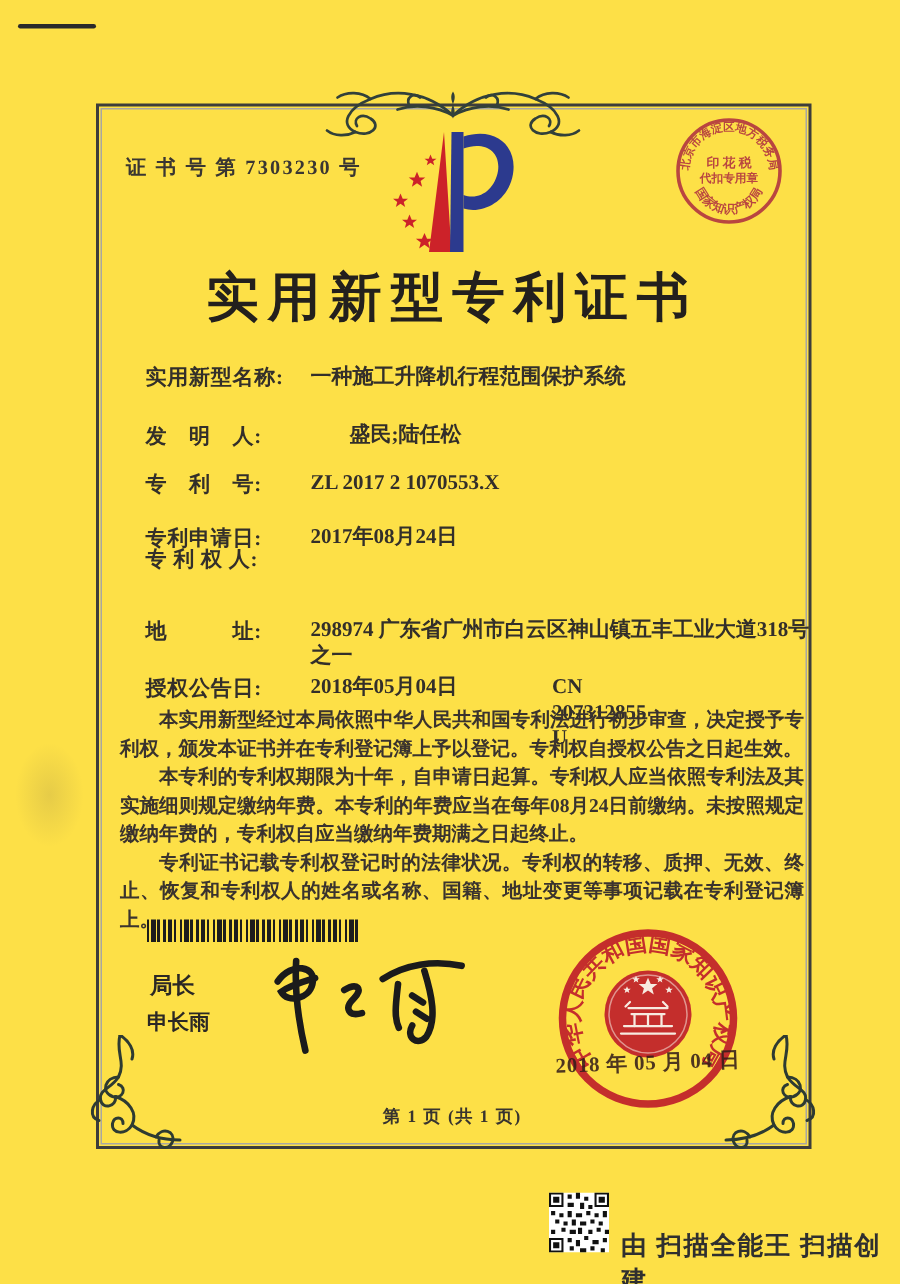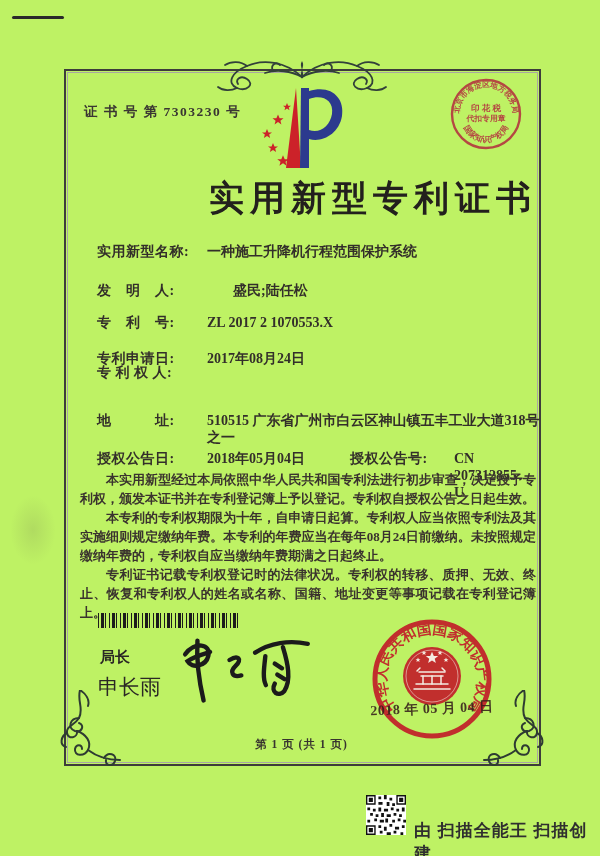--- a/index.html
+++ b/index.html
@@ -1,49 +1,49 @@
 <!DOCTYPE html>
 <html><head>
 <meta charset="utf-8">
 <style>
   html,body{margin:0;padding:0;background:#e9e9e9;}
   .screen{
-    position:relative;width:600px;height:856px;background:#bef264;overflow:hidden;
+    position:relative;width:600px;height:856px;background:#fde047;overflow:hidden;
     font-family:"Liberation Serif","DejaVu Serif",serif;color:#2e2b28;
   }
   .abs{position:absolute;}
   
   .scan-dash{left:12px;top:16px;width:52px;height:3px;background:#2a2a2a;border-radius:2px;}
   .smudge{left:10px;top:495px;width:46px;height:70px;
     background:radial-gradient(ellipse at center,rgba(90,80,75,.14),rgba(90,80,75,0) 70%);}
   
   .frame{left:64px;top:69px;width:473px;height:693px;border:2px solid #3d3d3b;}
   .frame::after{content:"";position:absolute;inset:1px;border:1px solid #a9a7a2;}
   .cert-no{left:84px;top:103px;font-size:13.5px;font-weight:700;letter-spacing:1.5px;color:#3a3632;}
   .logo{left:256px;top:84px;width:92px;height:94px;}
   .tax-seal{left:448px;top:76px;width:76px;height:76px;opacity:.92;}
-  .title{left:66px;top:175px;width:471px;text-align:right;font-size:35px;font-weight:700;
+  .title{left:66px;top:175px;width:471px;text-align:center;font-size:35px;font-weight:700;
     letter-spacing:6px;color:#23201d;}
   
   .fields{left:97px;top:243px;width:447px;font-size:14px;font-weight:700;color:#332f2a;}
   .frow{position:absolute;left:0;display:flex;}
   .frow .lbl{width:104px;flex:0 0 auto;letter-spacing:.5px;}
   .frow .val{margin-left:6px;max-width:336px;line-height:17px;}
   .grant2{position:absolute;left:253px;top:0;display:flex;}
   .grant2 .lbl{width:86px;letter-spacing:.5px;}
   .grant2 .val{margin-left:18px;}
   
   .paras{left:80px;top:470px;width:456px;font-size:13px;line-height:19px;text-align:justify;
     font-weight:600;color:#3a332e;}
   .paras p{margin:0;text-indent:2em;}
   .barcode{left:98px;top:613px;width:142px;height:15px;
     background:repeating-linear-gradient(90deg,#1c1c1c 0 1.5px,transparent 1.5px 3px,
       #1c1c1c 3px 6px,transparent 6px 7px,#1c1c1c 7px 8.5px,transparent 8.5px 11px);}
   .signer-title{left:100px;top:648px;font-size:15px;font-weight:700;color:#2b2825;}
-  .signer-name{left:98px;top:673px;font-size:21px;font-weight:400;color:#2b2825;}
+  .signer-name{left:98px;top:673px;font-size:14px;font-weight:700;color:#2b2825;}
   .signature{left:172px;top:624px;width:155px;height:90px;}
   .official-seal{left:369px;top:616px;width:126px;height:126px;opacity:.95;}
   .seal-date{left:356px;top:700px;width:152px;text-align:center;font-size:14px;font-weight:700;
     color:rgba(52,30,26,.88);letter-spacing:.5px;transform:rotate(-2deg);}
   .page-footer{left:66px;top:737px;width:471px;text-align:center;font-size:11.5px;
     font-weight:600;letter-spacing:1px;color:#38342f;}
   .orn-top{left:211px;top:51px;width:182px;height:48px;}
   .flourish{width:72px;height:86px;}
   .flourish-bl{left:50px;top:690px;}
   .flourish-br{left:482px;top:690px;transform:scaleX(-1);}
@@ -152,27 +152,26 @@
     </div>
     <div class="frow" style="top:107px;">
       <span class="lbl">专利申请日:</span>
       <span class="val">2017年08月24日</span>
     </div>
     <div class="frow" style="top:121px;">
       <span class="lbl">专 利 权 人:</span>
     </div>
     <div class="frow" style="top:169px;justify-content:space-between;">
       <span class="lbl">地　　　址:</span>
-      <span class="val">510515 广东省广州市白云区神山镇五丰工业大道318号之一</span>
+      <span class="val">298974 广东省广州市白云区神山镇五丰工业大道318号之一</span>
     </div>
     <div class="frow" style="top:207px;">
       <span class="lbl">授权公告日:</span>
       <span class="val">2018年05月04日</span>
       <span class="grant2">
-        <span class="lbl">授权公告号:</span>
         <span class="val">CN 207312855 U</span>
       </span>
     </div>
   </div>
 
   <div class="abs paras">
     <p>本实用新型经过本局依照中华人民共和国专利法进行初步审查，决定授予专利权，颁发本证书并在专利登记簿上予以登记。专利权自授权公告之日起生效。</p>
     <p>本专利的专利权期限为十年，自申请日起算。专利权人应当依照专利法及其实施细则规定缴纳年费。本专利的年费应当在每年08月24日前缴纳。未按照规定缴纳年费的，专利权自应当缴纳年费期满之日起终止。</p>
     <p>专利证书记载专利权登记时的法律状况。专利权的转移、质押、无效、终止、恢复和专利权人的姓名或名称、国籍、地址变更等事项记载在专利登记簿上。</p>
   </div>

